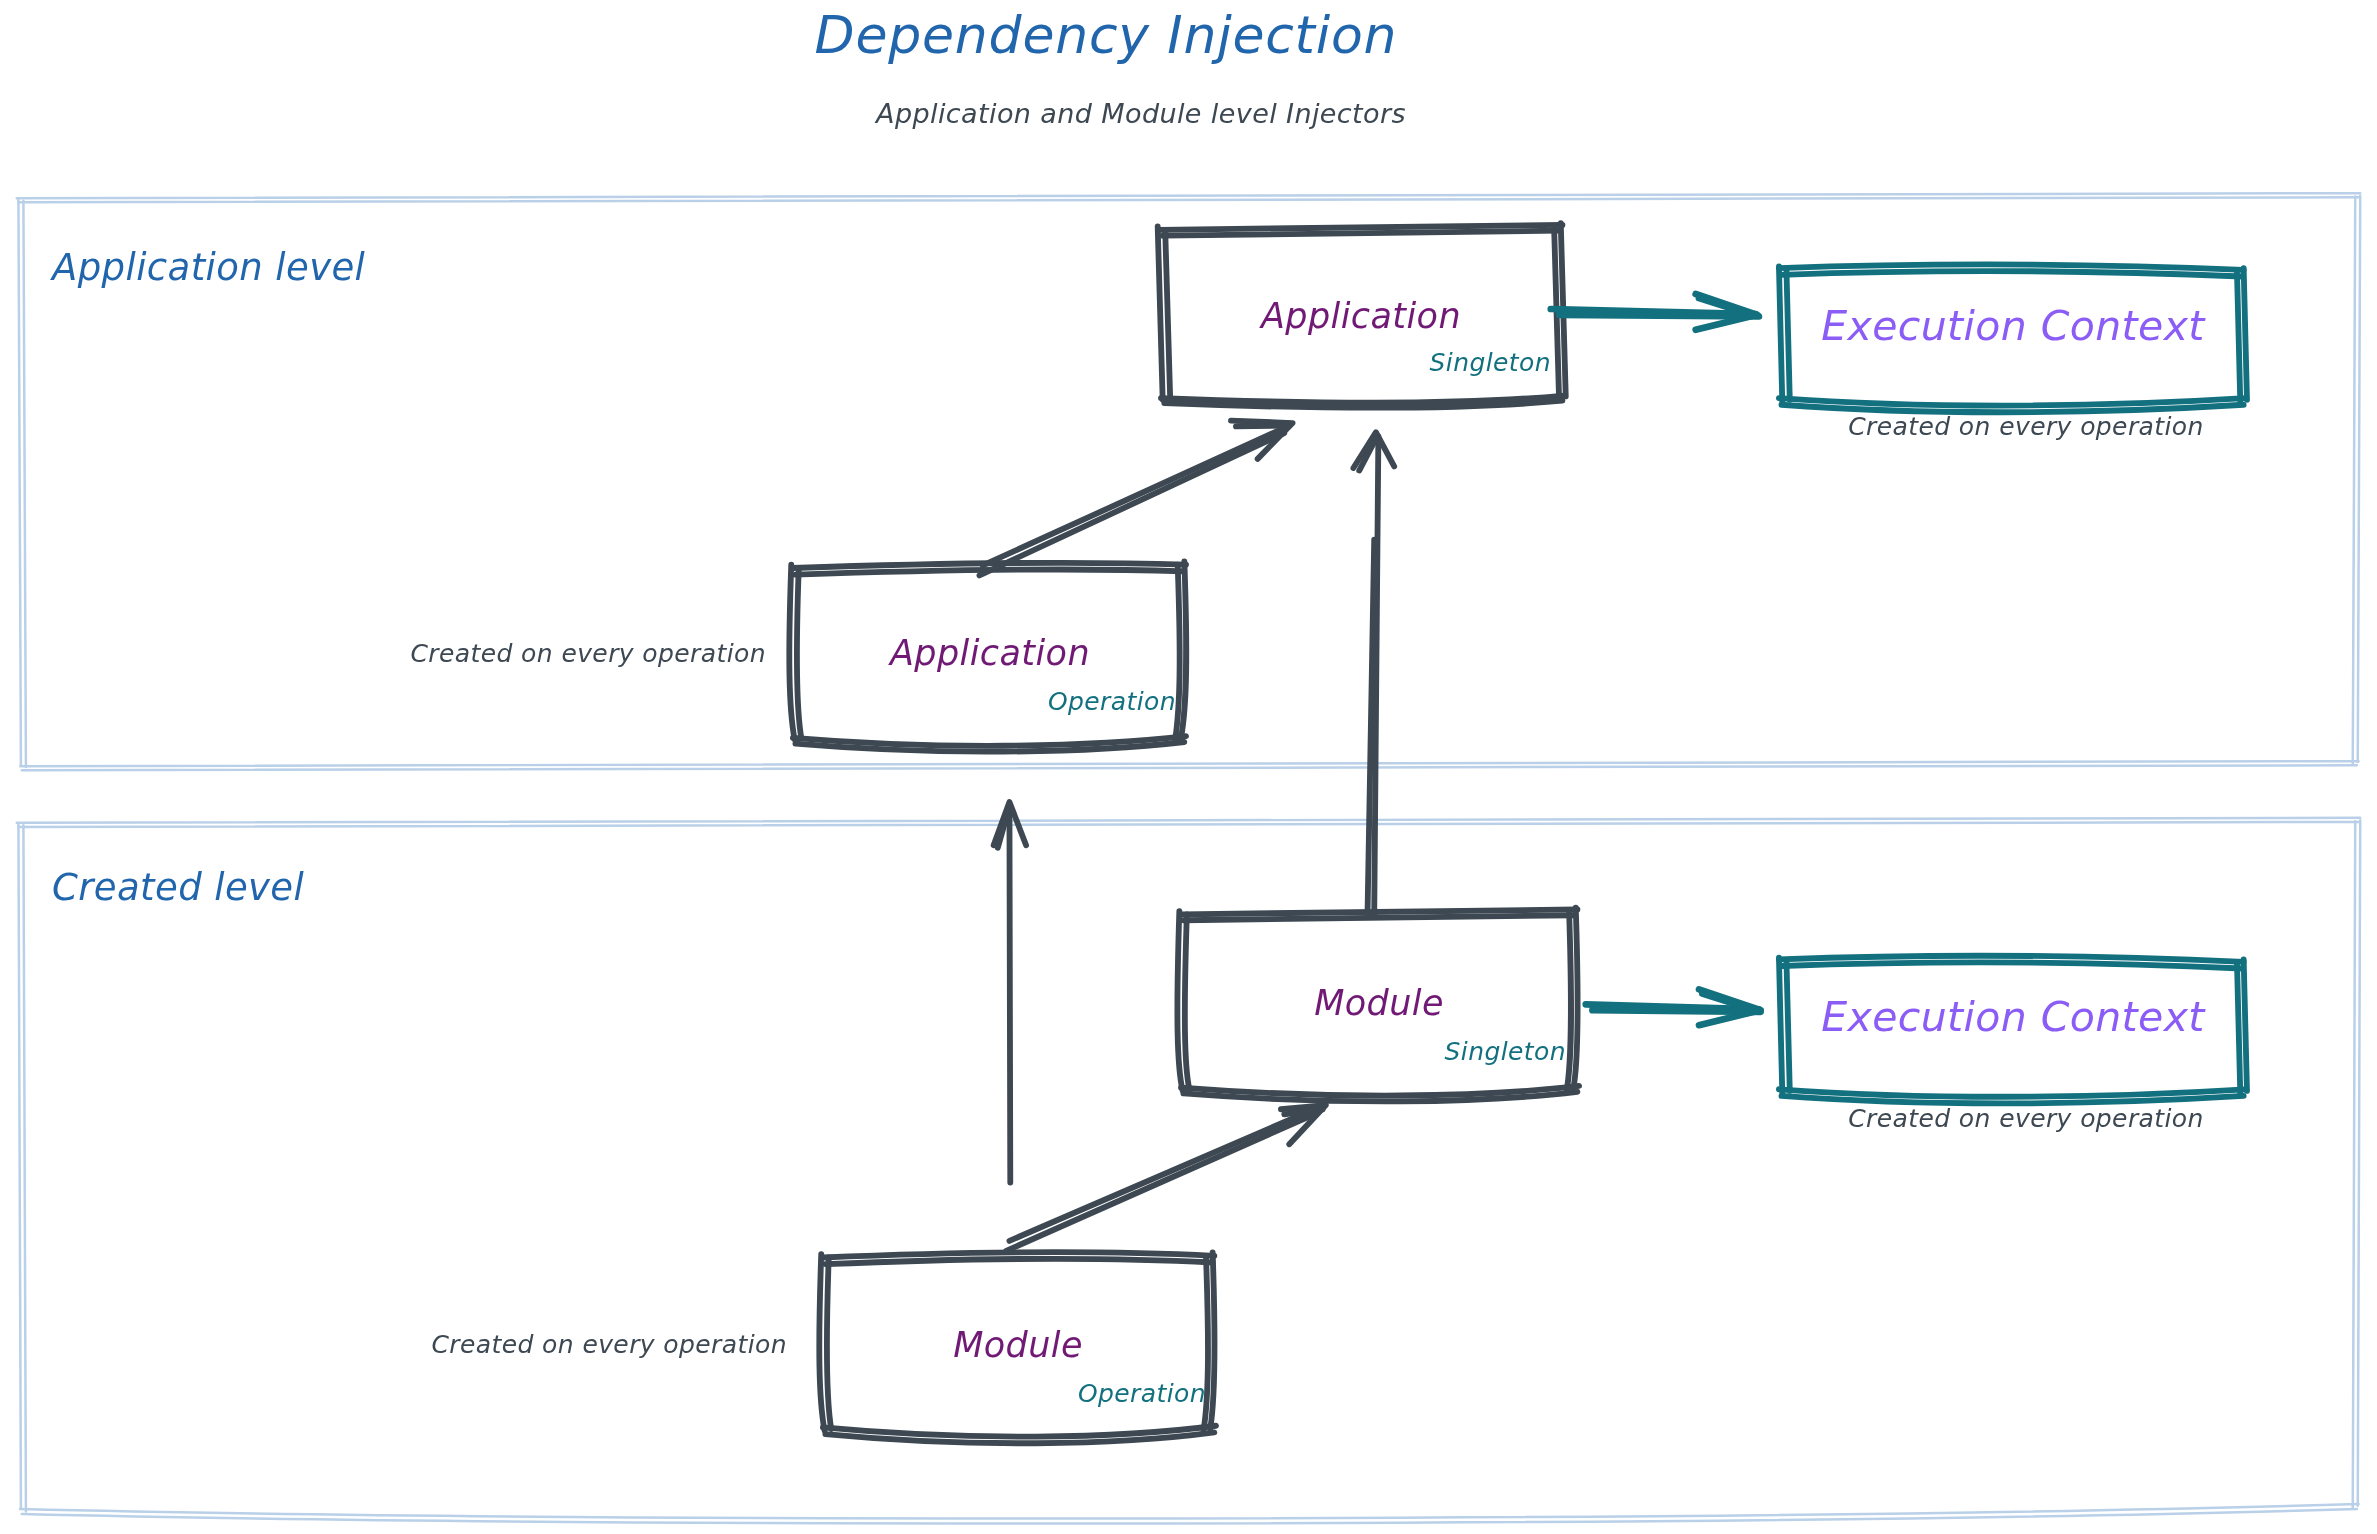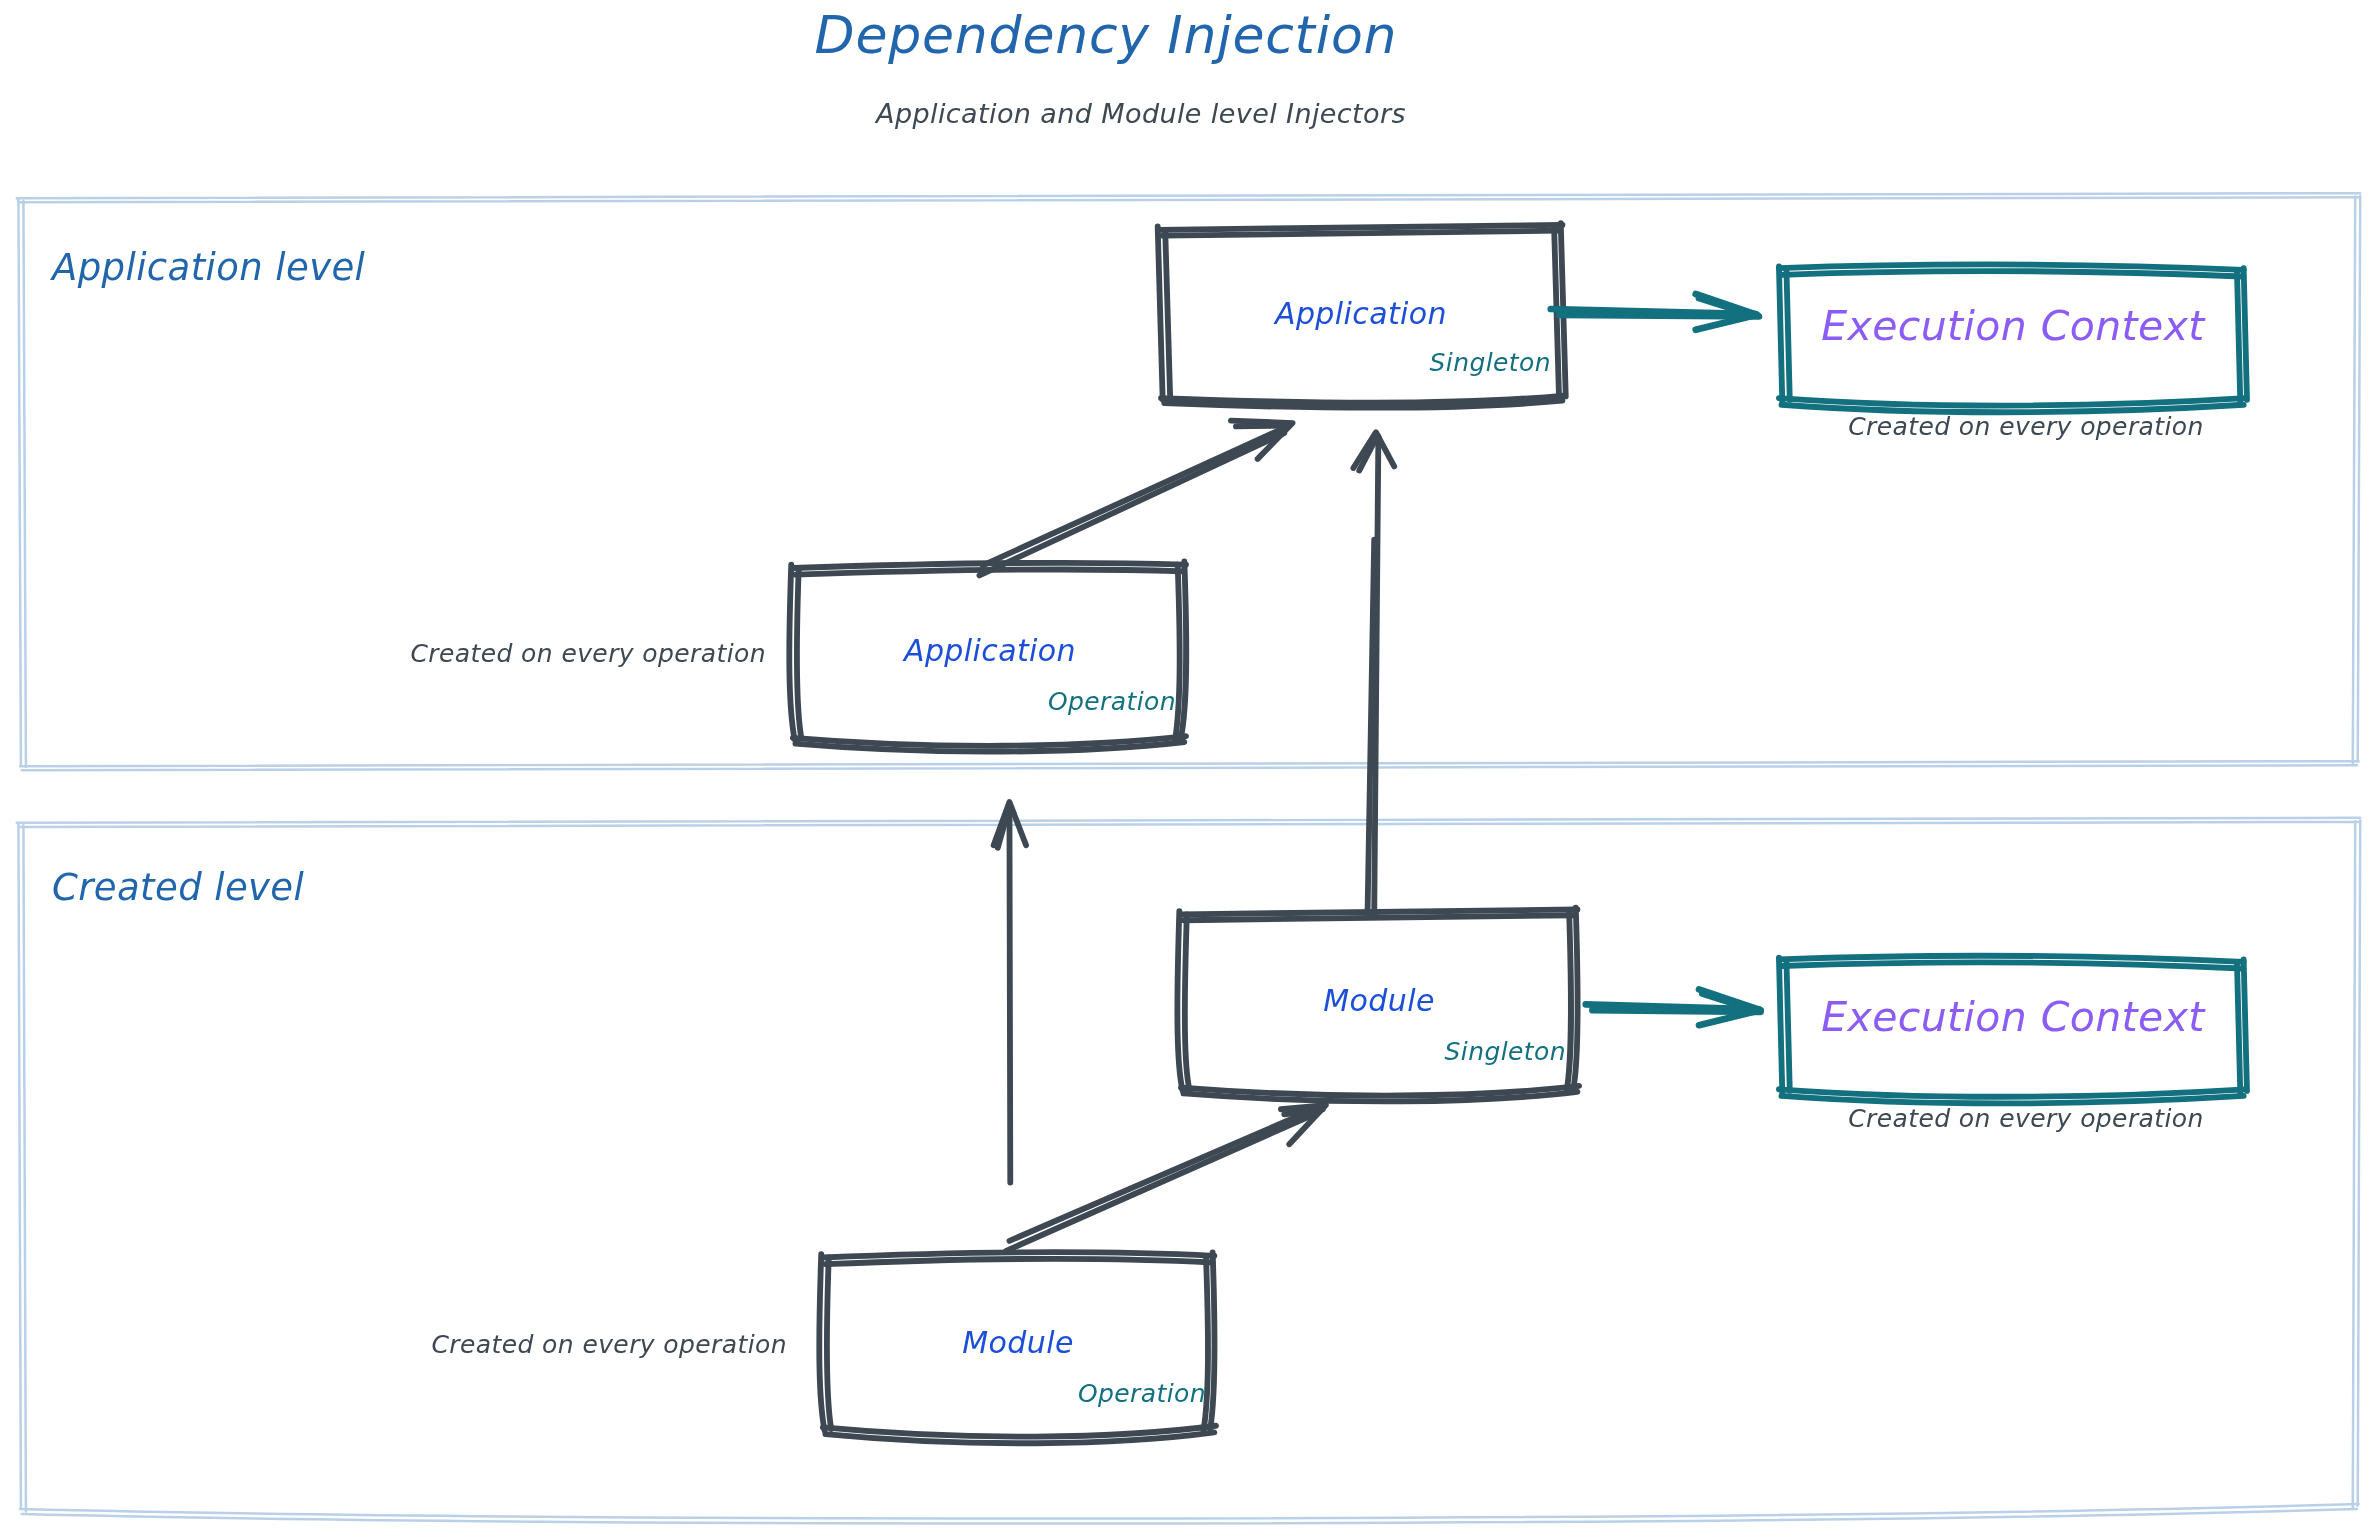--- a/index.html
+++ b/index.html
@@ -41,22 +41,22 @@
   }
   .subtitle {
     font-size: 27px;
     color: #3d4852;
   }
   .panel-label {
     font-size: 37px;
     color: #2166ac;
   }
   .box-title {
-    font-size: 30px;
-    color: #1d4ed8;
+    font-size: 35px;
+    color: #701a75;
   }
   .box-scope {
     font-size: 25px;
     color: #13707f;
   }
   .ctx-title {
     font-size: 41px;
     color: #8b5cf6;
   }
   .caption {

